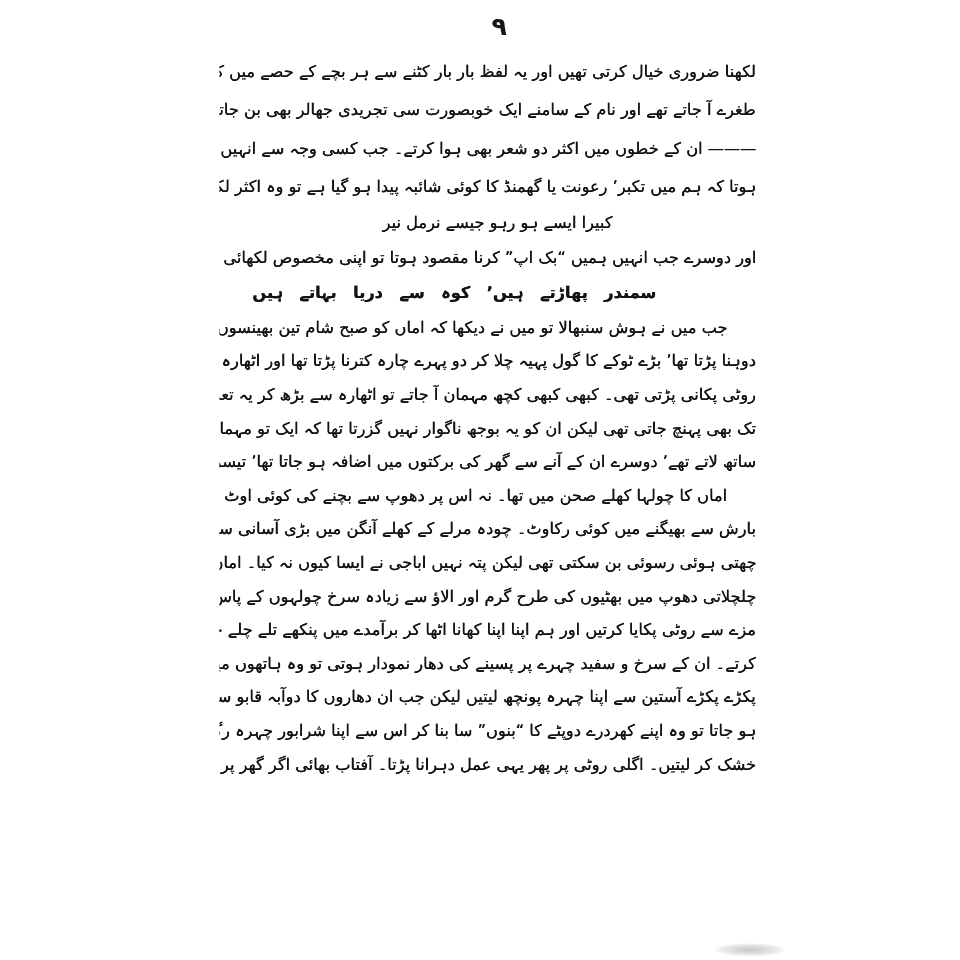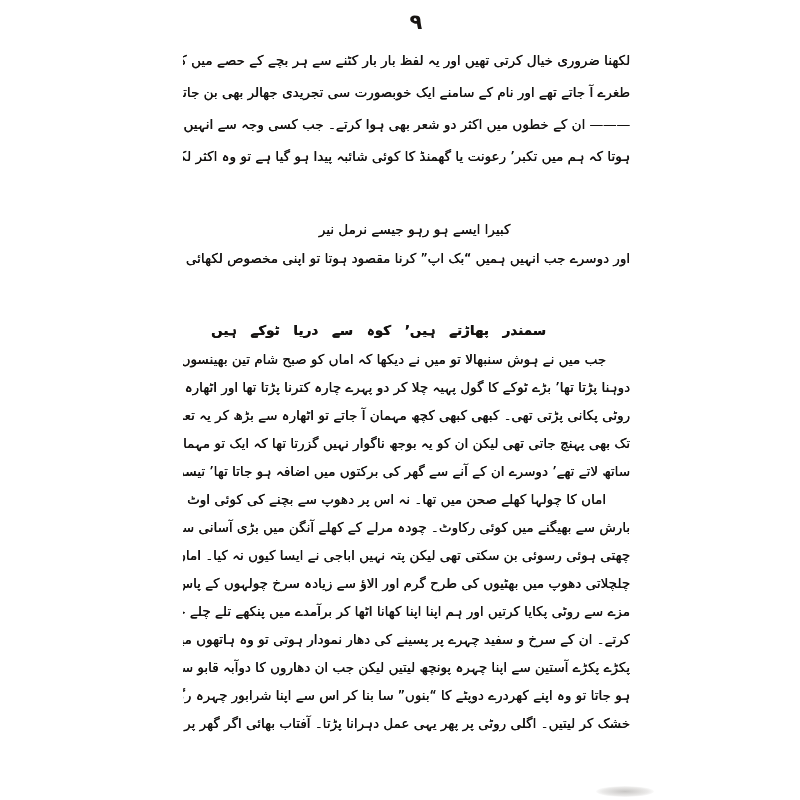--- a/index.html
+++ b/index.html
@@ -50,21 +50,20 @@
   .h29 { height: 29px; line-height: 29px; }
   .h28 { height: 28px; line-height: 28px; }
   .h26 { height: 26px; line-height: 26px; }
   .end {
     text-align: right;
     text-align-last: right;
   }
   .center {
     text-align: center;
     text-align-last: center;
-    margin-top: 43px;
   }
   .indent { text-indent: 24px; }
   .kabir1 { position: relative; left: 8px; }
   .kabir2 { position: relative; left: -28px; }
   .naskh {
     font-weight: bold;
     word-spacing: 9px;
     position: relative;
     left: -28px;
     letter-spacing: 0.2px;
@@ -86,21 +85,21 @@
 
   <div class="page-number">۹</div>
 
   <div class="text-block" dir="rtl">
     <div class="ln h32">لکھنا ضروری خیال کرتی تھیں اور یہ لفظ بار بار کٹنے سے ہر بچے کے حصے میں کم از کم چھ</div>
     <div class="ln h32">طغرے آ جاتے تھے اور نام کے سامنے ایک خوبصورت سی تجریدی جھالر بھی بن جاتی تھی</div>
     <div class="ln h32">——— ان کے خطوں میں اکثر دو شعر بھی ہوا کرتے۔ جب کسی وجہ سے انہیں یہ احساس</div>
     <div class="ln h32">ہوتا کہ ہم میں تکبر’ رعونت یا گھمنڈ کا کوئی شائبہ پیدا ہو گیا ہے تو وہ اکثر لکھا کرتیں:</div>
     <div class="ln h28 center kabir1">کبیرا ایسے ہو رہو جیسے نرمل نیر</div>
     <div class="ln h30">اور دوسرے جب انہیں ہمیں “بک اپ” کرنا مقصود ہوتا تو اپنی مخصوص لکھائی میں رقم</div>
-    <div class="ln h29 center naskh">سمندر پھاڑتے ہیں’ کوہ سے دریا ٹوکے ہیں</div>
+    <div class="ln h29 center naskh">سمندر پھاڑتے ہیں’ کوہ سے دریا بہاتے ہیں</div>
     <div class="ln h28 indent">جب میں نے ہوش سنبھالا تو میں نے دیکھا کہ اماں کو صبح شام تین بھینسوں کا دودھ</div>
     <div class="ln h28">دوہنا پڑتا تھا’ بڑے ٹوکے کا گول پہیہ چلا کر دو پہرے چارہ کترنا پڑتا تھا اور اٹھارہ آدمیوں کی</div>
     <div class="ln h28">روٹی پکانی پڑتی تھی۔ کبھی کبھی کچھ مہمان آ جاتے تو اٹھارہ سے بڑھ کر یہ تعداد اٹھائیس</div>
     <div class="ln h28">تک بھی پہنچ جاتی تھی لیکن ان کو یہ بوجھ ناگوار نہیں گزرتا تھا کہ ایک تو مہمان اپنا رزق</div>
     <div class="ln h28">ساتھ لاتے تھے’ دوسرے ان کے آنے سے گھر کی برکتوں میں اضافہ ہو جاتا تھا’ تیسرے</div>
     <div class="ln h28 indent">اماں کا چولہا کھلے صحن میں تھا۔ نہ اس پر دھوپ سے بچنے کی کوئی اوٹ تھی نہ</div>
     <div class="ln h28">بارش سے بھیگنے میں کوئی رکاوٹ۔ چودہ مرلے کے کھلے آنگن میں بڑی آسانی سے ایک</div>
     <div class="ln h28">چھتی ہوئی رسوئی بن سکتی تھی لیکن پتہ نہیں اباجی نے ایسا کیوں نہ کیا۔ اماں گرمیوں کی</div>
     <div class="ln h28">چلچلاتی دھوپ میں بھٹیوں کی طرح گرم اور الاؤ سے زیادہ سرخ چولہوں کے پاس بیٹھ کر</div>
     <div class="ln h28">مزے سے روٹی پکایا کرتیں اور ہم اپنا اپنا کھانا اٹھا کر برآمدے میں پنکھے تلے چلے جایا</div>

